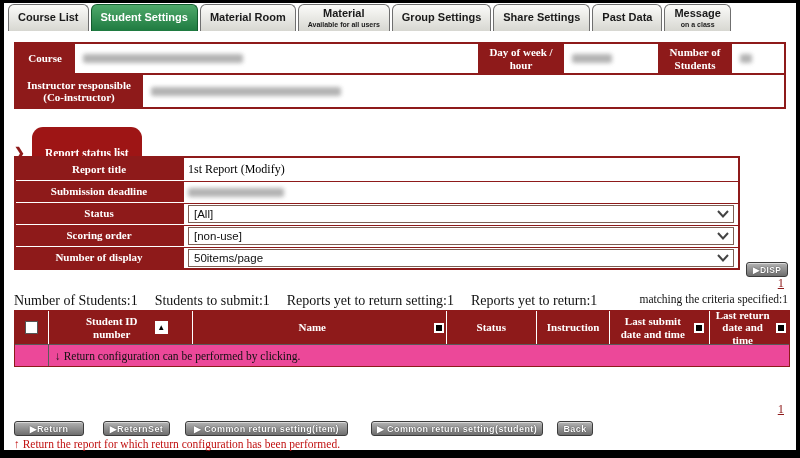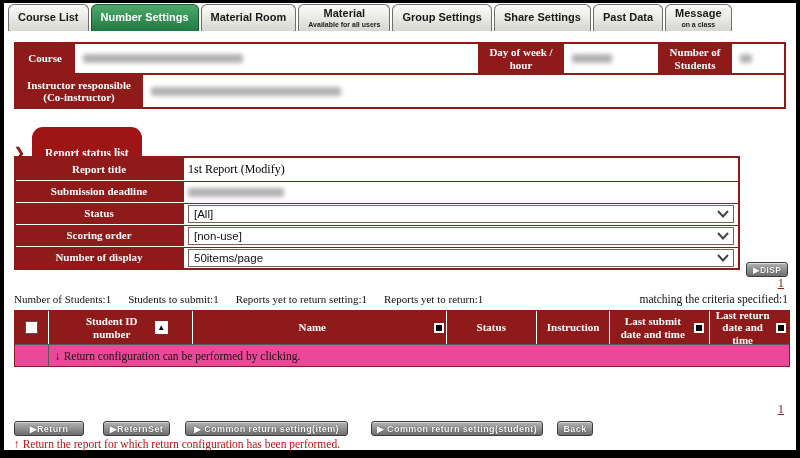--- a/index.html
+++ b/index.html
@@ -49,21 +49,21 @@
 
   
   .gbtn { display:inline-flex; align-items:center; justify-content:center;
           background:linear-gradient(#b4b4b4,#6e6e6e); border:1px solid #3c3c3c; border-radius:3px;
           color:#fff; font-family:"Liberation Sans", sans-serif; font-weight:bold; font-size:9px;
           letter-spacing:.4px; text-shadow:0 0 1px #000; padding:2px 8px; cursor:pointer; white-space:nowrap;
           box-shadow:inset 0 1px 0 rgba(255,255,255,.5); }
   .disp { position:absolute; left:746px; top:262px; height:15px; padding:1px 6px; font-size:8.5px; }
 
   
-  .stats { position:absolute; left:14px; top:293px; font-size:11px; color:#111; display:flex; gap:17px; }
+  .stats { position:absolute; left:14px; top:293px; font-size:14px; color:#111; display:flex; gap:17px; }
   .match { position:absolute; right:12px; top:293px; font-size:11.5px; color:#111; }
   .pagelink { position:absolute; right:16px; color:#8e1a1a; font-size:12.5px; text-decoration:underline; cursor:pointer; }
   .pg-top { top:276px; } .pg-bottom { top:402px; }
 
   
   .rtable { position:absolute; left:14px; top:310px; width:776px; border:1px solid #8e1a1a; }
   .hrow { display:flex; height:33px; background:#8e1a1a; }
   .hcell { color:#fff; font-weight:bold; font-size:11px; line-height:1.15; display:flex; align-items:center;
            justify-content:center; text-align:center; gap:4px; border-right:1px solid #fff; padding:1px 2px; }
   .hrow .hcell:last-child { border-right:none; }
@@ -95,21 +95,21 @@
 <body>
 
 <div class="frame">
   <div class="page"></div>
 
   <div class="tabbar">
     <div class="tab">
         <span>Course List</span>
       </div>
     <div class="tab active">
-        <span>Number Settings</span>
+        <span>Student Settings</span>
       </div>
     <div class="tab">
         <span>Material Room</span>
       </div>
     <div class="tab">
       <span>Material</span>
       <span class="sub">Available for all users</span>
     </div>
     <div class="tab">
         <span>Group Settings</span>

